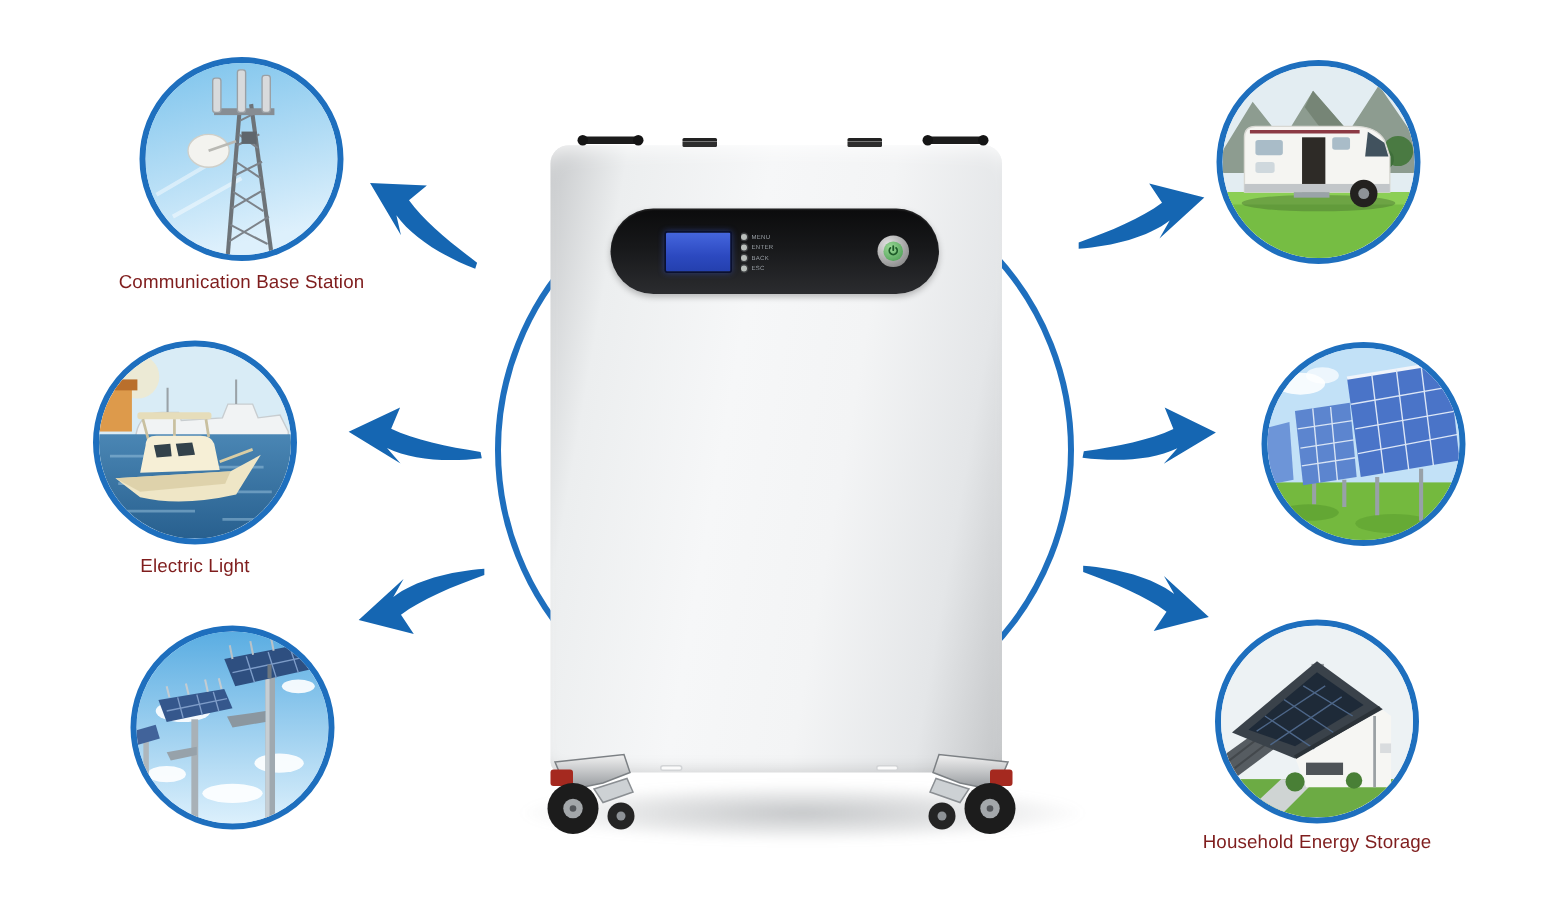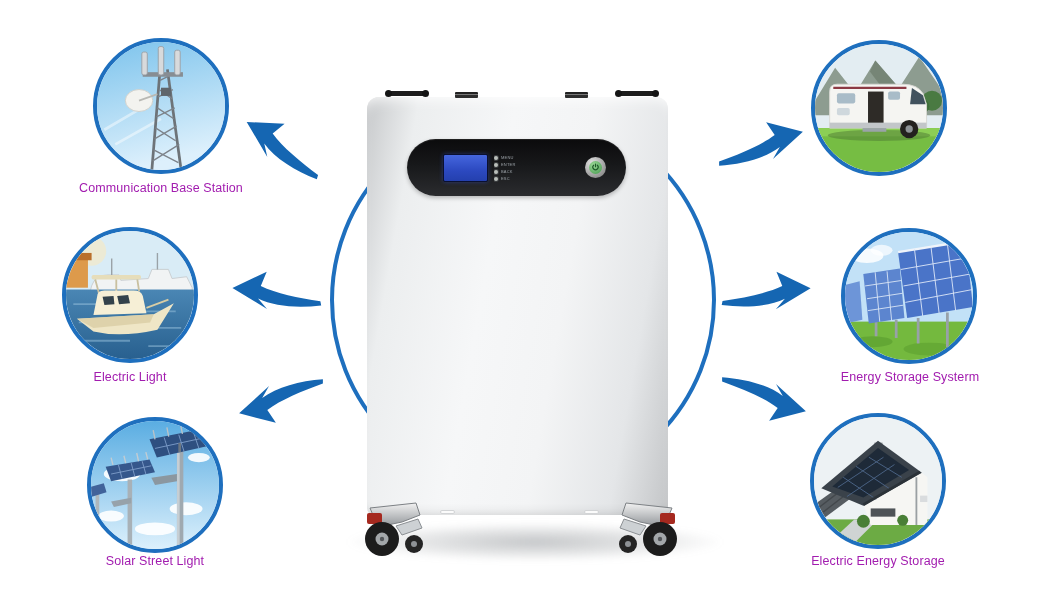--- a/index.html
+++ b/index.html
@@ -80,21 +80,21 @@
   .caster.left{left:360px;top:502px;}
   .caster.right{left:612px;top:502px;transform:scaleX(-1);}
   
   .app-circle{
     position:absolute;width:136px;height:136px;border-radius:50%;
     border:4px solid #1e6fbe;box-sizing:border-box;overflow:hidden;z-index:3;background:#dfeefb;
   }
   .app-circle svg{display:block;width:100%;height:100%;}
   .app-label{
     position:absolute;width:240px;text-align:center;z-index:3;
-    font-size:12.5px;color:#a21caf;letter-spacing:.1px;
+    font-size:12.5px;color:#7f1d1d;letter-spacing:.1px;
   }
   .c-comm{left:93px;top:38px;}   .l-comm{left:41px;top:181px;}
   .c-boat{left:62px;top:227px;}  .l-boat{left:10px;top:370px;}
   .c-street{left:87px;top:417px;}.l-street{left:35px;top:554px;}
   .c-rv{left:811px;top:40px;}    .l-rv{left:759px;top:181px;}
   .c-ess{left:841px;top:228px;}  .l-ess{left:790px;top:370px;}
   .c-house{left:810px;top:413px;}.l-house{left:758px;top:554px;}
   
   .arrow{position:absolute;width:86px;height:53px;z-index:3;}
   .arrow svg{display:block;width:100%;height:100%;}
@@ -303,21 +303,20 @@
       <rect x="94" y="32" width="7" height="108" fill="#9fa9b0"></rect>
       <rect x="94" y="32" width="3" height="108" fill="#c6ced3"></rect>
       <path d="M64 20 L126 8 L134 26 L72 40 Z" fill="#2e4f80"></path>
       <path d="M70 30 L130 17" stroke="#7d9cc8" stroke-width="1"></path>
       <path d="M80 18 L86 37 M96 15 L102 34 M112 12 L118 30" stroke="#7d9cc8" stroke-width="1"></path>
       <path d="M70 20 L68 10 M85 17 L83 7 M100 14 L98 4 M115 11 L113 2" stroke="#b9c2c8" stroke-width="1.5"></path>
       <path d="M97 34 L97 24" stroke="#6d7780" stroke-width="3"></path>
       <path d="M66 62 L94 58 L94 66 L70 70 Z" fill="#8b97a0"></path>
     </svg>
   </div>
-  <div class="app-label l-street">Solar Street Light</div>
 
   <div class="app-circle c-rv">
     <svg viewBox="0 0 140 140">
       <rect width="140" height="140" fill="#e3edf2"></rect>
       <path d="M0 62 L22 26 L44 54 L66 18 L92 48 L114 14 L140 52 L140 78 L0 78 Z" fill="#8d9c90"></path>
       <path d="M66 18 L92 48 L78 54 L60 30 Z" fill="#70806f" opacity="0.8"></path>
       <circle cx="128" cy="62" r="11" fill="#4a7a42"></circle>
         <circle cx="117" cy="68" r="8" fill="#3f6f3a"></circle>
       <rect y="92" width="140" height="48" fill="#76bd43"></rect>
       <rect y="92" width="140" height="9" fill="#8ccf55"></rect>
@@ -346,21 +345,20 @@
       <ellipse cx="92" cy="128" rx="28" ry="7" fill="#5da030" opacity="0.6"></ellipse>
       <path d="M34 98 L34 114 M56 96 L56 116 M80 94 L80 122 M112 88 L112 126" stroke="#98a1a8" stroke-width="3"></path>
       <path d="M0 58 L16 54 L19 96 L0 100 Z" fill="#6d95d8"></path>
       <path d="M20 46 L60 40 L65 94 L26 100 Z" fill="#5c85cf"></path>
       <path d="M22 59 L62 53 M24 73 L63 67 M25 86 L64 80 M33 44 L38 98 M46 43 L51 97" stroke="#d8e4f4" stroke-width="1"></path>
       <path d="M58 22 L132 10 L140 82 L68 94 Z" fill="#4a74c8"></path>
       <path d="M58 22 L132 10" stroke="#f0f4fa" stroke-width="2.5"></path>
       <path d="M61 41 L135 28 M64 59 L137 46 M66 77 L139 63 M76 19 L85 92 M94 16 L103 89 M112 13 L121 86" stroke="#dce6f6" stroke-width="1"></path>
     </svg>
   </div>
-  <div class="app-label l-ess">Energy Storage Systerm</div>
 
   <div class="app-circle c-house">
     <svg viewBox="0 0 140 140">
       <rect width="140" height="140" fill="#edf2f4"></rect>
       <rect y="112" width="140" height="28" fill="#6cab44"></rect>
       <path d="M14 140 L44 112 L68 114 L42 140 Z" fill="#cfd4d3"></path>
       <rect x="66" y="28" width="9" height="16" fill="#93989c"></rect>
       <path d="M0 96 L28 76 L44 86 L12 110 Z" fill="#565c61"></path>
       <path d="M4 100 L30 80 M10 104 L36 84" stroke="#43484c" stroke-width="1.5"></path>
       <path d="M54 96 L116 60 L124 66 L124 118 L62 118 Z" fill="#f6f6f3"></path>
@@ -368,15 +366,15 @@
       <path d="M20 76 L70 34 L104 58 L54 88 Z" fill="#1e2a38"></path>
       <path d="M32 66 L68 90 M46 54 L82 78 M60 44 L96 66 M36 87 L88 52 M26 77 L76 44" stroke="#4d6688" stroke-width="1"></path>
       <path d="M54 96 L116 60" stroke="#2b3238" stroke-width="3"></path>
       <rect x="62" y="100" width="27" height="9" fill="#4e5357"></rect>
       <path d="M112 66 L112 118" stroke="#9aa0a3" stroke-width="2"></path>
       <rect x="116" y="86" width="8" height="7" fill="#d9dcde"></rect>
       <circle cx="54" cy="114" r="7" fill="#497f36"></circle>
         <circle cx="97" cy="113" r="6" fill="#497f36"></circle>
     </svg>
   </div>
-  <div class="app-label l-house">Electric Energy Storage</div>
+  <div class="app-label l-house">Household Energy Storage</div>
 
 </div>
 
 </body></html>

